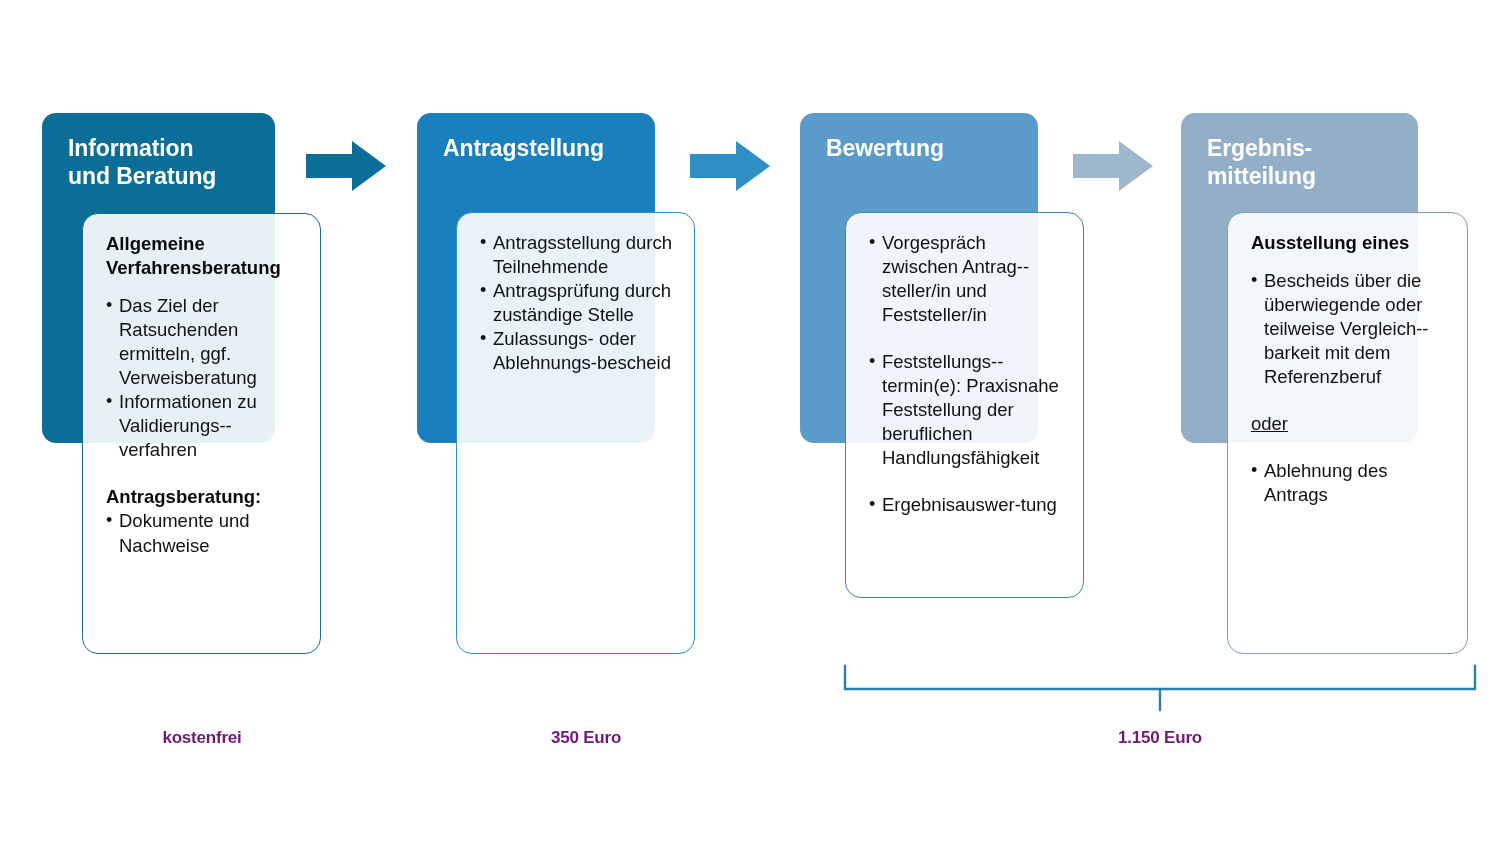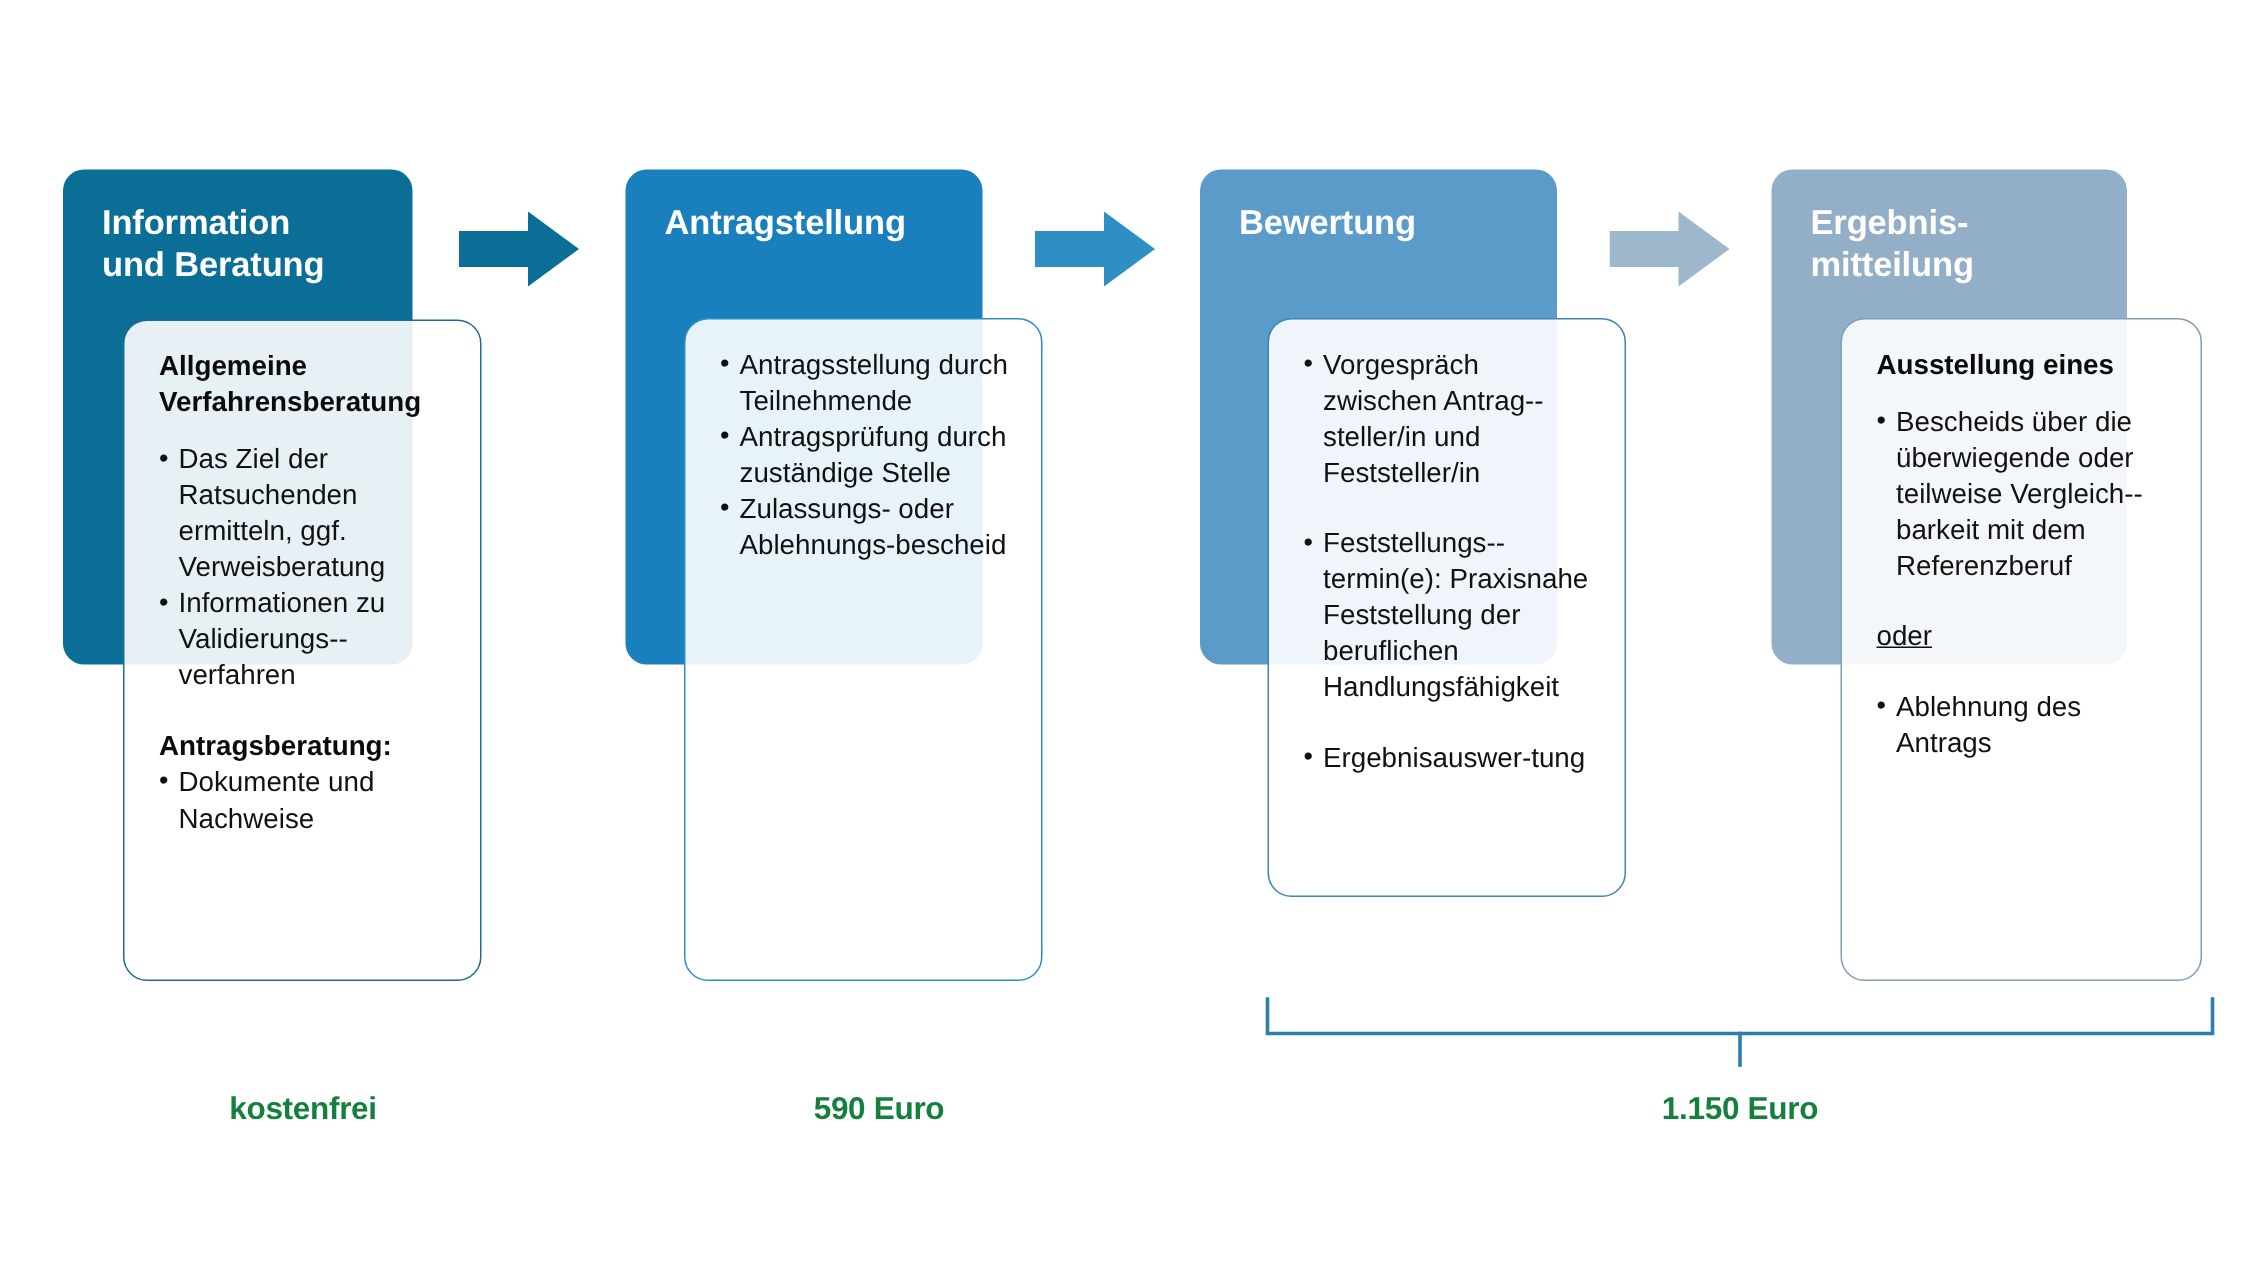--- a/index.html
+++ b/index.html
@@ -45,21 +45,21 @@
   .gap-sm{height:14px;}
   .gap-md{height:23px;}
   .oder{text-decoration:underline;display:inline-block;}
 
   
   .arrow{position:absolute;}
 
   
   .cost{
     position:absolute;text-align:center;font-weight:bold;
-    font-size:21px;color:#15803d;letter-spacing:-0.2px;
+    font-size:17px;color:#701a75;letter-spacing:-0.2px;
   }
 
   
   .bracket{position:absolute;}
 </style>
 </head>
 <body style="background: rgb(255, 255, 255);">
 
 <div id="stage">
 
@@ -155,16 +155,16 @@
   </div>
 
   <div class="bracket" style="left:840px;top:664px;width:640px;height:50px;">
     <svg width="640" height="50" viewBox="0 0 640 50" id="bracket-svg">
       <path d="M5,2 L5,25 L635,25 L635,2" fill="none" stroke-width="2.4" stroke-linecap="square" stroke="#2c7fa8"></path>
       <path d="M320,25 L320,46" fill="none" stroke-width="2.4" stroke-linecap="square" stroke="#2c7fa8"></path>
     </svg>
   </div>
 
   <div class="cost" style="left:82px;top:728px;width:240px;">kostenfrei</div>
-  <div class="cost" style="left:466px;top:728px;width:240px;">590 Euro</div>
+  <div class="cost" style="left:466px;top:728px;width:240px;">350 Euro</div>
   <div class="cost" style="left:1040px;top:728px;width:240px;">1.150 Euro</div>
 
 </div>
 
 </body></html>

